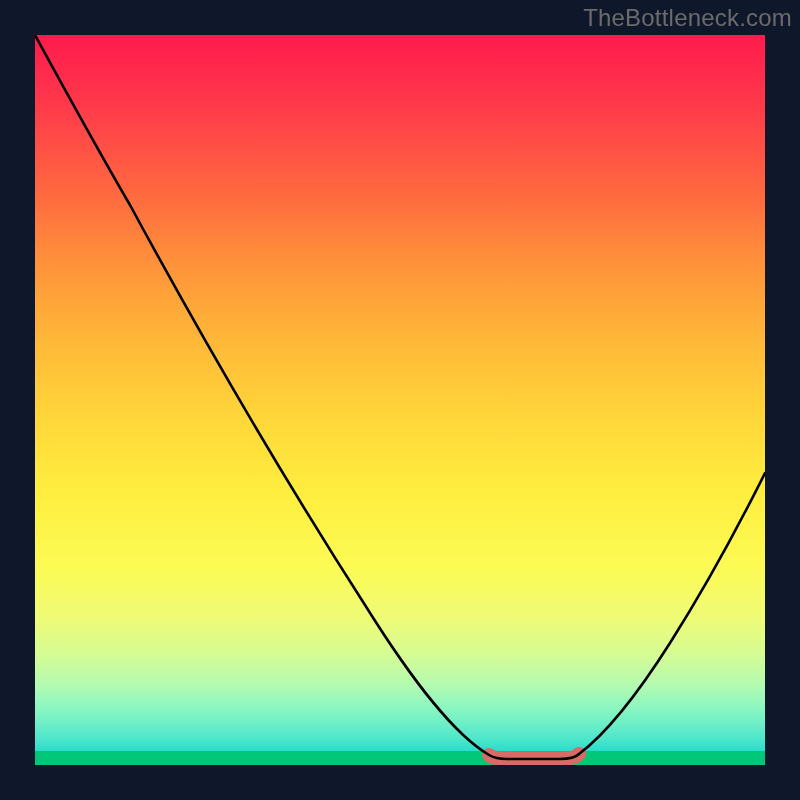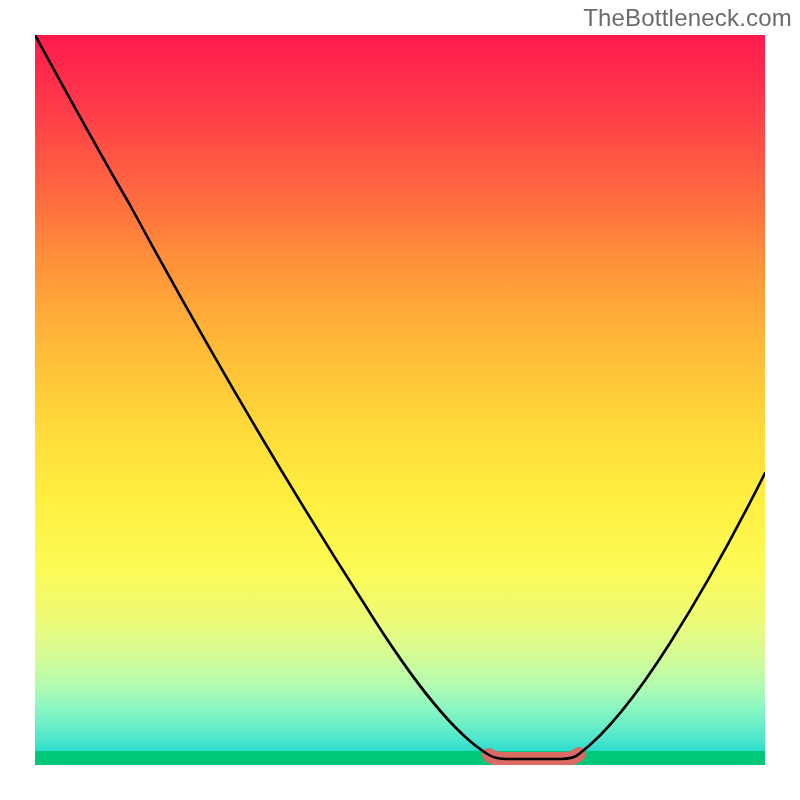--- a/index.html
+++ b/index.html
@@ -10,21 +10,21 @@
     background: #000;
     overflow: hidden;
     font-family: Arial, Helvetica, sans-serif;
   }
   .frame {
     position: absolute;
     left: 0;
     top: 0;
     width: 800px;
     height: 800px;
-    background: #ffffff;
+    background: #0f172a;
   }
   .plot-area {
     position: absolute;
     left: 35px;
     top: 35px;
     width: 730px;
     height: 730px;
     overflow: hidden;
   }
   .gradient {

